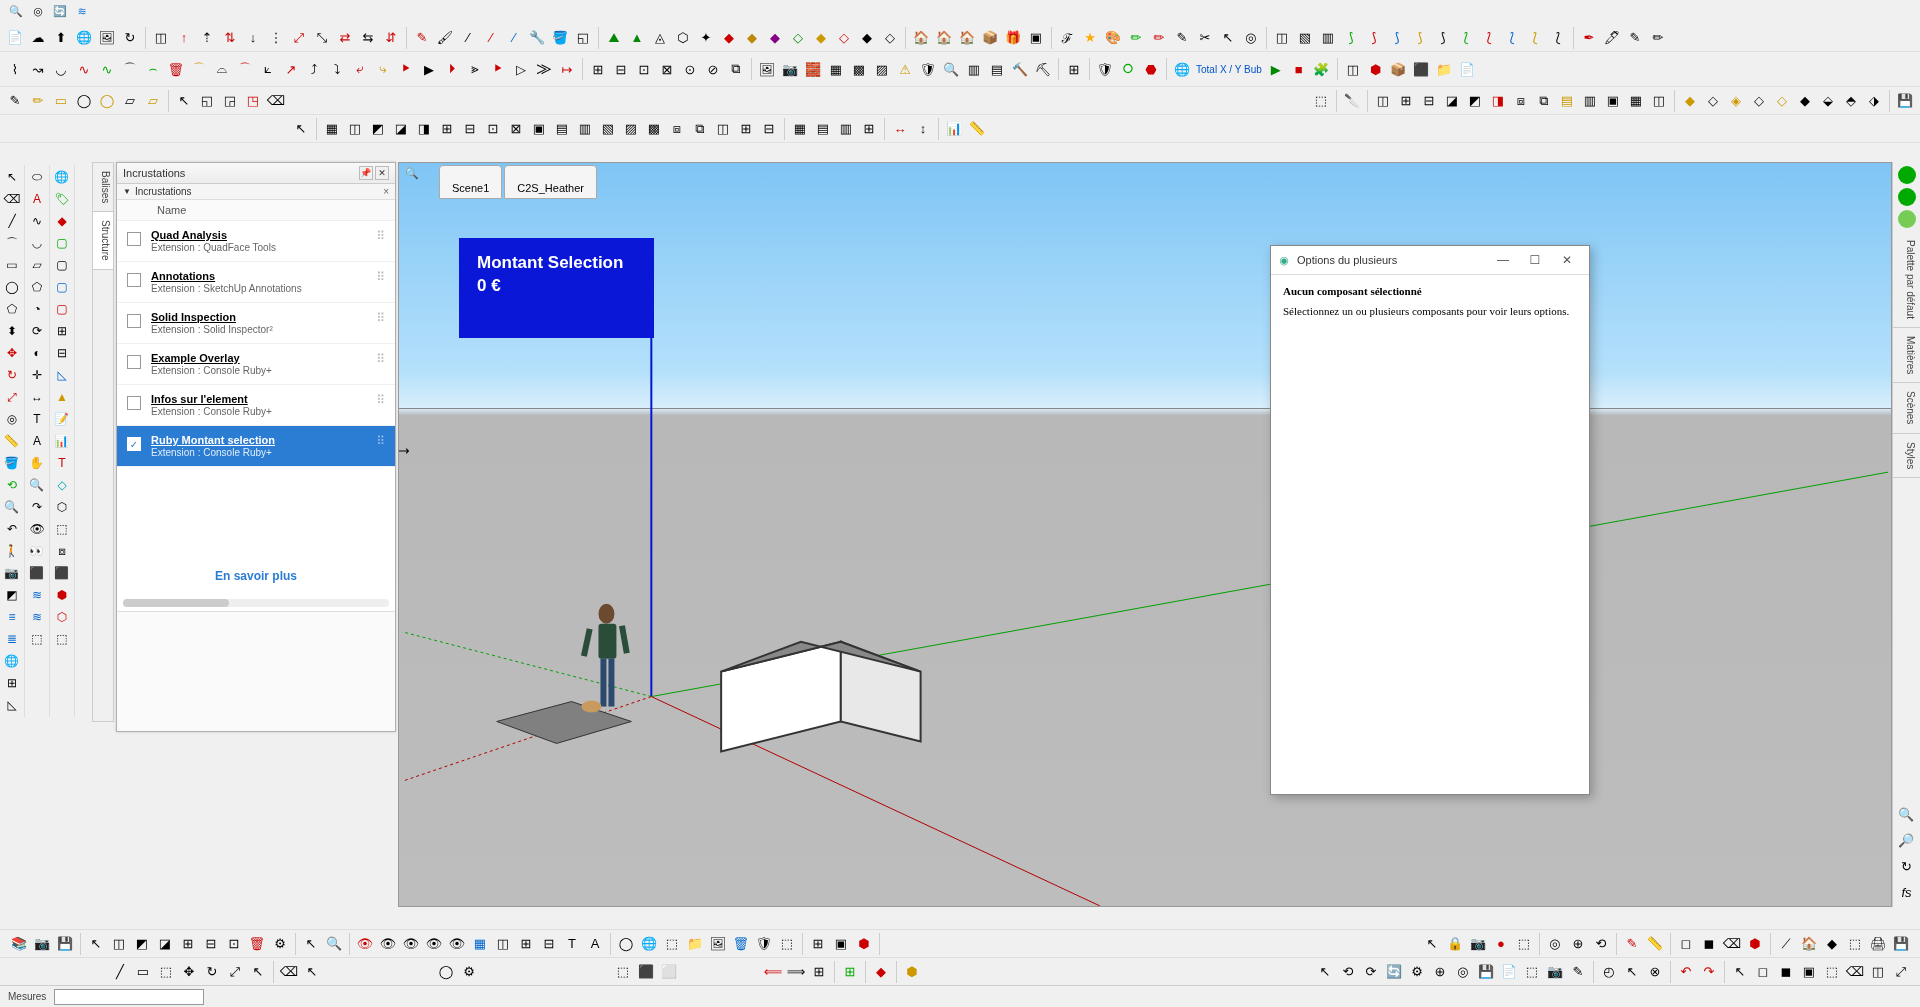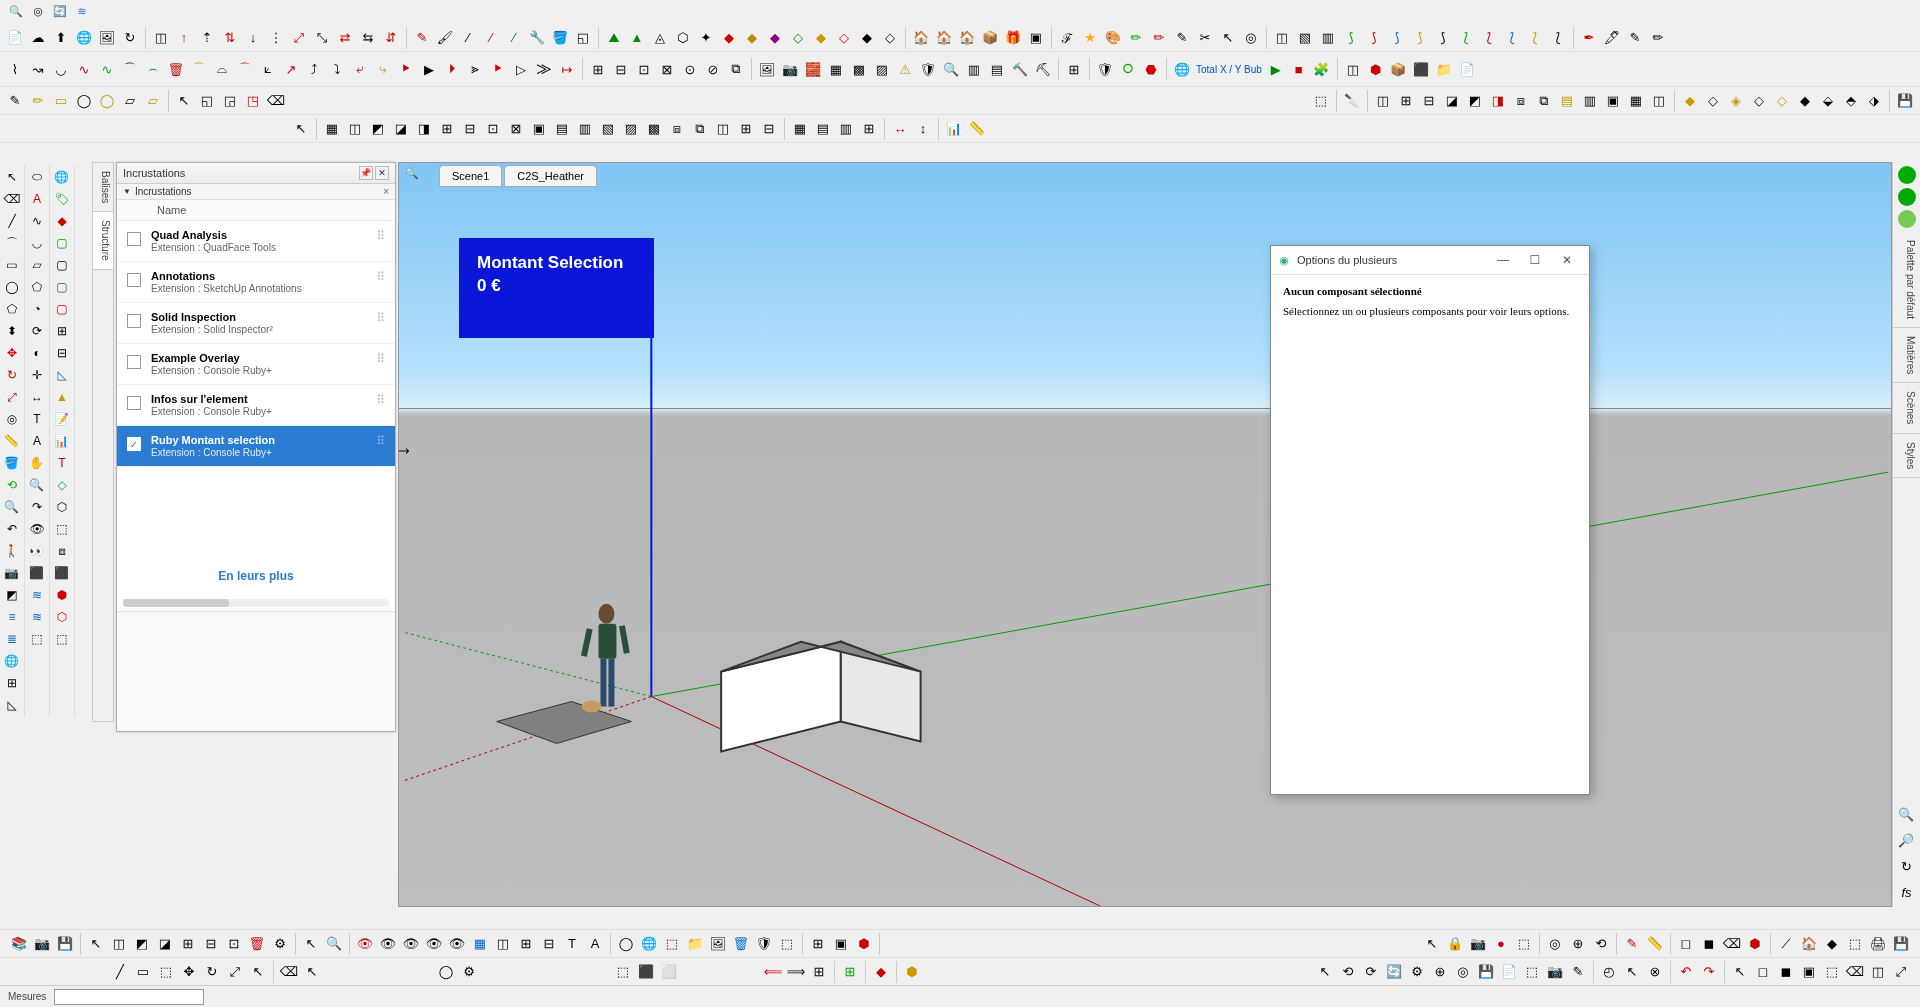--- a/index.html
+++ b/index.html
@@ -36,36 +36,36 @@
 .panel-subheader { background: #f5f5f5; border-bottom: 1px solid #ddd; padding: 2px 6px; font-size: 10px; color: #333; display: flex; align-items: center; gap: 4px; }
 .panel-subheader .tri { font-size: 8px; }
 .panel-subheader .close-x { margin-left: auto; cursor: pointer; color: #666; }
 .panel-colhdr { padding: 4px 40px; font-size: 11px; color: #555; border-bottom: 1px solid #eee; background: #fafafa; }
 .panel-list { flex: 1; overflow-y: auto; }
 .panel-row { display: flex; align-items: flex-start; gap: 10px; padding: 8px 10px; border-bottom: 1px solid #f0f0f0; cursor: pointer; }
 .panel-row.selected { background: #2b7cd3; color: #fff; }
 .panel-row .chk { width: 14px; height: 14px; border: 1px solid #999; background: #fff; margin-top: 3px; flex-shrink: 0; display: inline-flex; align-items: center; justify-content: center; font-size: 10px; color: #2b7cd3; }
 .panel-row.selected .chk { background: #fff; border-color: #fff; }
 .panel-row .txt { flex: 1; }
-.panel-row .row-name { font-weight: bold; font-size: 11px; }
+.panel-row .row-name { font-weight: bold; font-size: 11px; text-decoration: underline; }
 .panel-row .row-ext { font-size: 10px; color: #666; margin-top: 1px; }
 .panel-row.selected .row-ext { color: #e0ecf8; }
 .panel-row .grip { color: #bbb; font-size: 12px; cursor: grab; }
 .panel-row.selected .grip { color: #8fb8e6; }
 .panel-footer { padding: 12px; text-align: center; }
 .panel-footer a { color: #2b7cd3; font-weight: bold; text-decoration: none; font-size: 12px; }
 .panel-blank { height: 120px; border-top: 1px solid #ddd; background: #fafafa; }
 .panel-scroll { height: 8px; background: #eee; border-radius: 4px; margin: 4px 6px; }
 .panel-scroll-thumb { width: 40%; height: 100%; background: #ccc; border-radius: 4px; }
 
 
 .viewport { position: absolute; top: 162px; left: 398px; right: 28px; bottom: 100px; border: 1px solid #999; overflow: hidden; }
 .vp-search { position: absolute; top: 4px; left: 6px; width: 18px; height: 18px; z-index: 5; }
 .tabbar { position: absolute; top: 2px; left: 40px; height: 22px; display: flex; gap: 2px; z-index: 5; }
-.scene-tab { border: 1px solid #aaa; background: #f5f5f5; padding: 4px 12px; font-size: 11px; border-top-left-radius: 4px; border-top-right-radius: 4px; cursor: pointer; }
+.scene-tab { border: 1px solid #aaa; background: #f5f5f5; padding: 16px 12px; font-size: 11px; border-top-left-radius: 4px; border-top-right-radius: 4px; cursor: pointer; }
 .sky { position: absolute; inset: 0; background: linear-gradient(#7fc5f5 0%, #b4e0fb 28%, #d9eefc 33%, #b8b8b8 34%, #bdbdbd 100%); }
 .horizon-line { position: absolute; top: 33%; left: 0; right: 0; height: 1px; background: #888; }
 
 
 .blue-box { position: absolute; top: 75px; left: 60px; width: 195px; height: 100px; background: #0a17d6; color: #fff; font-weight: bold; font-size: 17px; padding: 14px 18px; line-height: 1.35; z-index: 6; }
 .resize-cursor { position: absolute; top: 280px; left: -8px; font-size: 13px; color: #000; z-index: 7; }
 
 
 .comp-dialog { position: absolute; top: 245px; right: 330px; width: 320px; height: 550px; background: #fff; border: 1px solid #888; box-shadow: 3px 3px 10px rgba(0,0,0,.25); z-index: 10; display: flex; flex-direction: column; }
 .comp-dialog .titlebar { display: flex; align-items: center; padding: 4px 6px; border-bottom: 1px solid #ddd; font-size: 11px; color: #333; }
@@ -471,21 +471,21 @@
       </div>
       <div class="panel-row selected">
         <span class="chk">✓</span>
         <span class="txt">
           <div class="row-name">Ruby Montant selection</div>
           <div class="row-ext">Extension : Console Ruby+</div>
         </span>
         <span class="grip">⠿</span>
       </div>
     </div>
-  <div class="panel-footer"><a href="#">En leurs plus</a></div>
+  <div class="panel-footer"><a href="#">En savoir plus</a></div>
   <div class="panel-scroll">
       <div class="panel-scroll-thumb"></div>
     </div>
   <div class="panel-blank"></div>
 </div>
 
 <div class="viewport">
   <div class="sky"></div>
   <div class="horizon-line"></div>
   <span class="vp-search">🔍</span>

